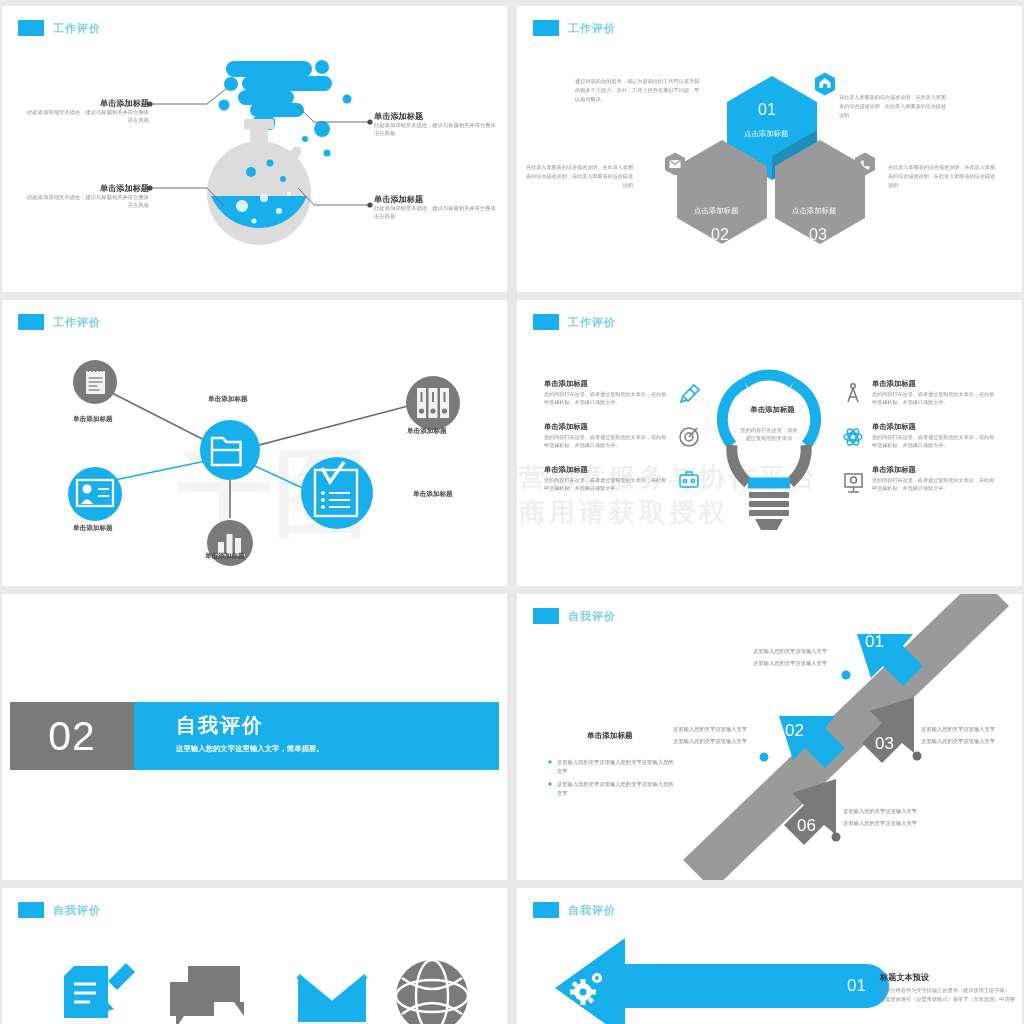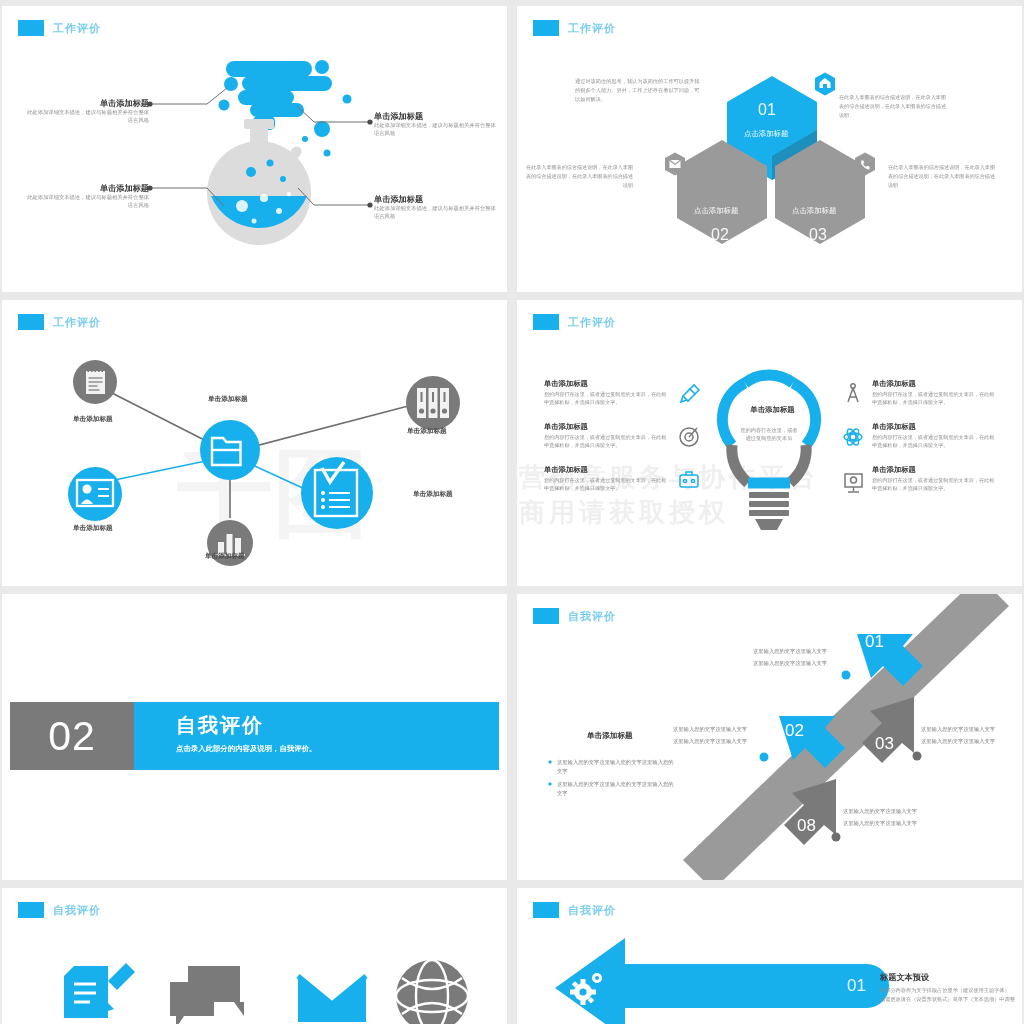--- a/index.html
+++ b/index.html
@@ -409,21 +409,21 @@
       </div>
   </div>
 
   <div class="slide s5">
     <div class="band">
       <div class="numbox">
         <span>02</span>
       </div>
       <div class="txtbox">
         <div class="bigt">自我评价</div>
-        <div class="subt">点击录入此部分的内容及说明，自我评价。</div>
+        <div class="subt">这里输入您的文字这里输入文字，简单扼要。</div>
       </div>
     </div>
   </div>
 
   <div class="slide s6">
     <div class="hdr">
       <div class="sq"></div>
       <div class="txt">自我评价</div>
     </div>
     <svg class="art" width="505" height="286">
@@ -447,21 +447,21 @@
       <g>
           <circle cx="329" cy="81" r="4.5" fill="#18b0ec"></circle>
           <circle cx="247" cy="163" r="4.5" fill="#18b0ec"></circle>
          <circle cx="400" cy="162" r="4.5" fill="#6e6e6e"></circle>
           <circle cx="319" cy="243" r="4.5" fill="#6e6e6e"></circle>
         </g>
     </svg>
     <div class="anum" style="left:348px;top:38px;">01</div>
     <div class="anum" style="left:268px;top:127px;">02</div>
     <div class="anum" style="left:358px;top:140px;">03</div>
-    <div class="anum" style="left:280px;top:222px;">08</div>
+    <div class="anum" style="left:280px;top:222px;">06</div>
     <div class="atxt" style="left:236px;top:52px;">这里输入您的文字这里输入文字</div>
     <div class="atxt" style="left:236px;top:64px;">这里输入您的文字这里输入文字</div>
     <div class="atxt" style="left:156px;top:130px;">这里输入您的文字这里输入文字</div>
     <div class="atxt" style="left:156px;top:142px;">这里输入您的文字这里输入文字</div>
     <div class="atxt" style="left:404px;top:130px;">这里输入您的文字这里输入文字</div>
     <div class="atxt" style="left:404px;top:142px;">这里输入您的文字这里输入文字</div>
     <div class="atxt" style="left:326px;top:212px;">这里输入您的文字这里输入文字</div>
     <div class="atxt" style="left:326px;top:224px;">这里输入您的文字这里输入文字</div>
     <div class="blkttl">单击添加标题</div>
     <div class="bullet b1">

